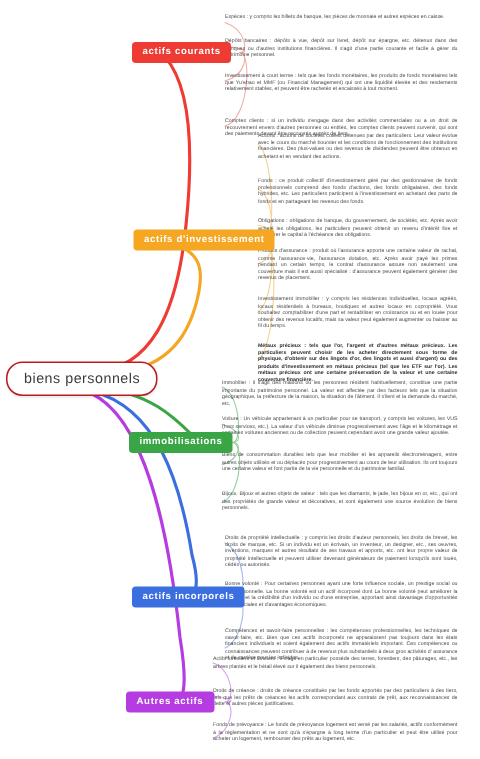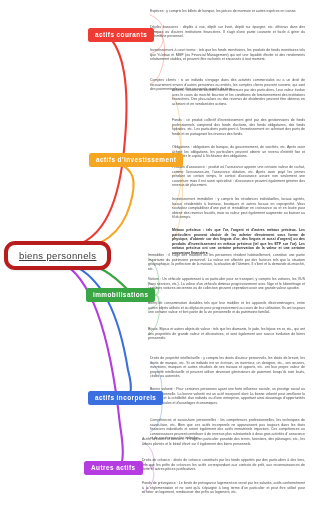--- a/index.html
+++ b/index.html
@@ -11,29 +11,28 @@
     position:relative;
   }
   #map{position:absolute;inset:0;width:310px;height:506px;}
   svg.wires{position:absolute;left:0;top:0;width:310px;height:506px;pointer-events:none;}
 
   .center-node{
     position:absolute;
     left:4px;top:241px;
     padding:5px 11px;
     background:#ffffff;
-    border:4px solid #b91c1c;
+    border:1px solid #b91c1c;
     border-radius:11px;
     font-size:9.5px;
     color:#3a3a3a;
     letter-spacing:.35px;
     white-space:nowrap;
     box-shadow:0 1px 2px rgba(0,0,0,.10);
     z-index:5;
-    text-decoration:underline;
   }
 
   .branch-node{
     position:absolute;
     padding:3.2px 7px;
     border-radius:2.5px;
     font-size:6.4px;
     font-weight:bold;
     color:#ffffff;
     letter-spacing:.45px;

